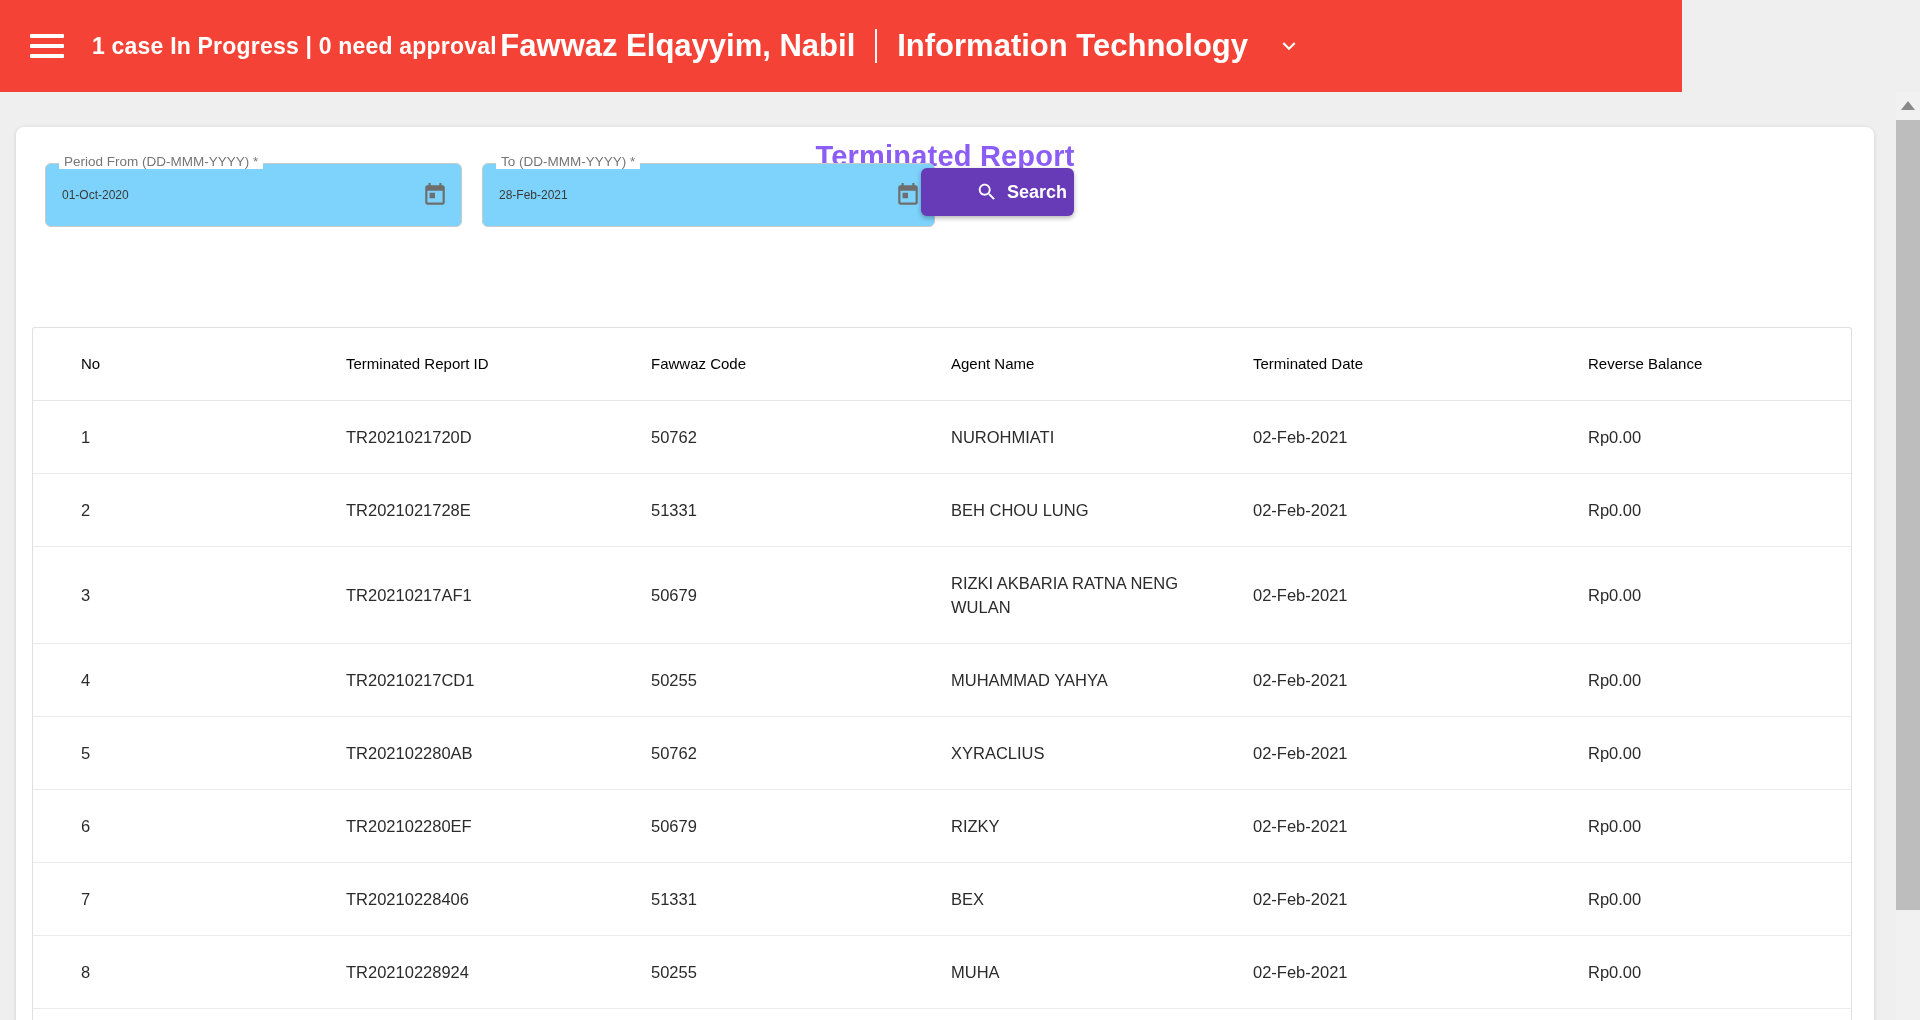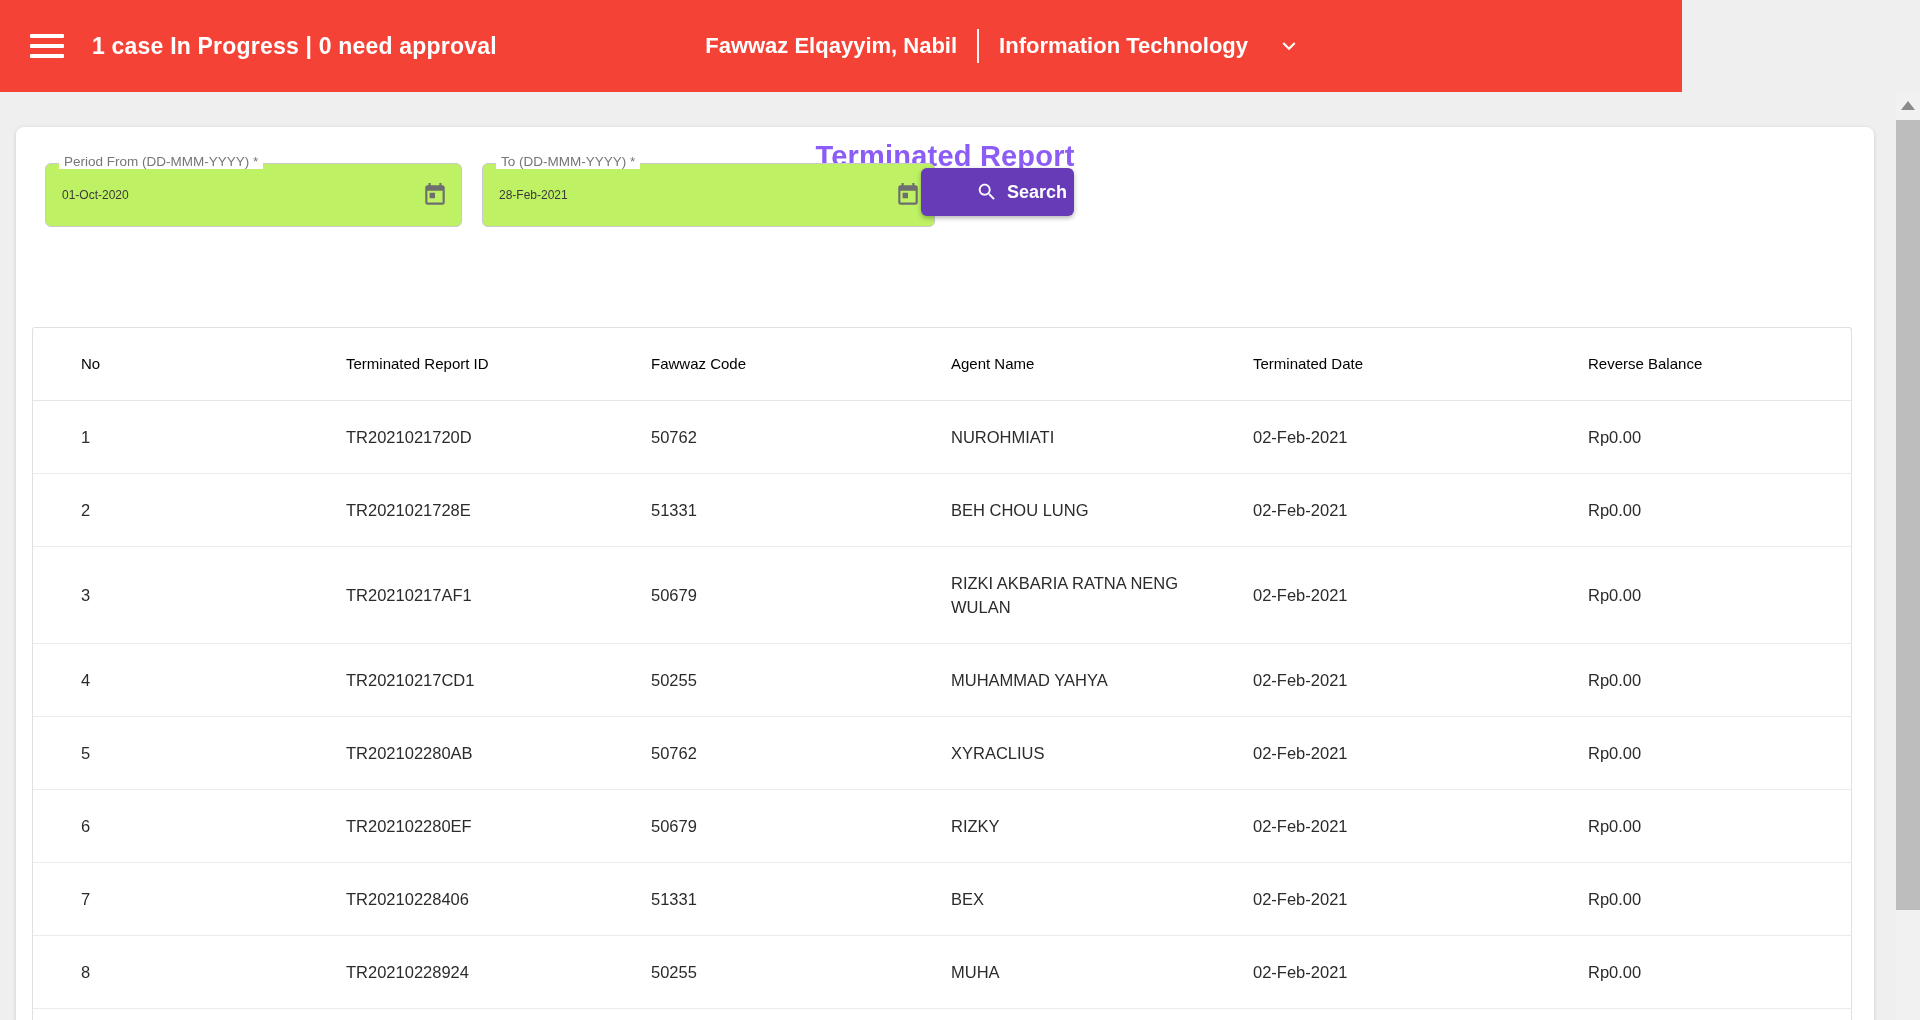--- a/index.html
+++ b/index.html
@@ -12,40 +12,40 @@
   
   .appbar {
     position: absolute; left: 0; top: 0; width: 1682px; height: 92px;
     background: #f44336; display: flex; align-items: center;
     padding: 0 30px; color: #fff; z-index: 5;
   }
   .hamburger { width: 34px; cursor: pointer; display: flex; flex-direction: column; gap: 6px; }
   .hamburger span { display: block; height: 4px; background: #fff; border-radius: 1px; }
   .appbar-status { margin-left: 28px; font-size: 23px; font-weight: bold; letter-spacing: .2px; }
   .appbar-right { margin-left: auto; display: flex; align-items: center; margin-right: 350px; }
-  .appbar-user, .appbar-dept { font-size: 22px; font-weight: bold; }
+  .appbar-user, .appbar-dept { font-size: 31px; font-weight: bold; }
   .appbar-divider { width: 2px; height: 34px; background: rgba(255,255,255,.95); margin: 0 20px; }
   .appbar-chevron { margin-left: 28px; display: flex; align-items: center; cursor: pointer; }
 
   
   .card {
     position: absolute; left: 16px; top: 127px; width: 1858px; height: 960px;
     background: #fff; border-radius: 8px;
     box-shadow: 0 1px 4px rgba(0,0,0,.14);
   }
   .report-title {
     padding-top: 13px; text-align: center;
     font-size: 29px; font-weight: 600; color: #8b5cf6; letter-spacing: .2px;
   }
 
   
   .form-row { position: absolute; left: 0; top: 0; width: 100%; height: 0; }
   .date-field {
     position: absolute; top: 36px; height: 64px;
-    border: 1px solid #c9c9c9; border-radius: 6px; background: #bef264; cursor: text;
+    border: 1px solid #c9c9c9; border-radius: 6px; background: #7dd3fc; cursor: text;
   }
   .date-field.from { left: 29px; width: 417px; }
   .date-field.to   { left: 466px; width: 453px; text-align: center; }
   .field-label {
     position: absolute; top: -10px; left: 13px; background: #fff; padding: 0 5px;
     font-size: 13.5px; color: #767676; white-space: nowrap;
   }
   .field-value {
     position: absolute; left: 16px; top: 50%; transform: translateY(-50%);
     font-size: 12px; color: #3a3a3a;

